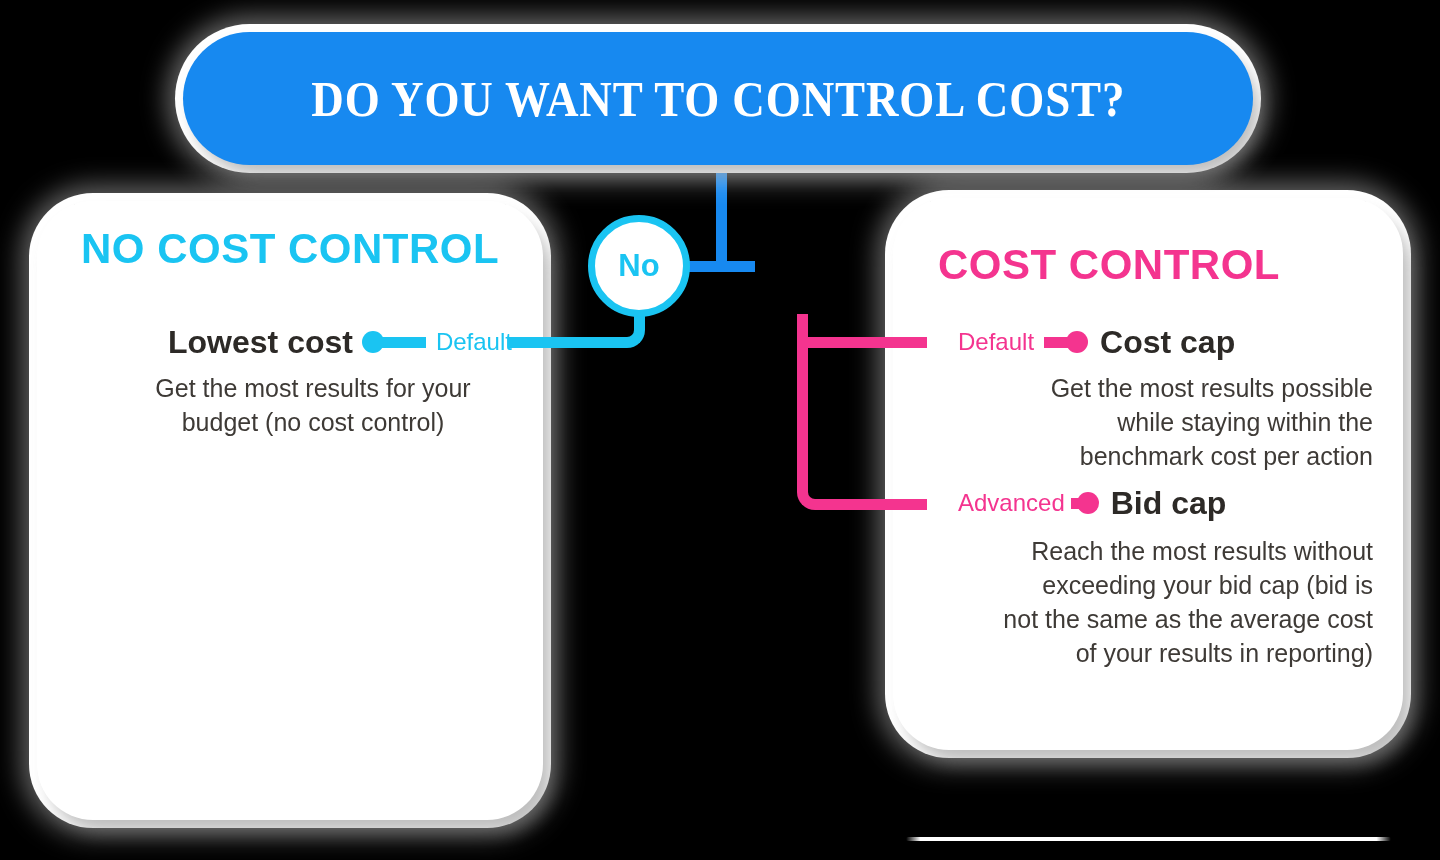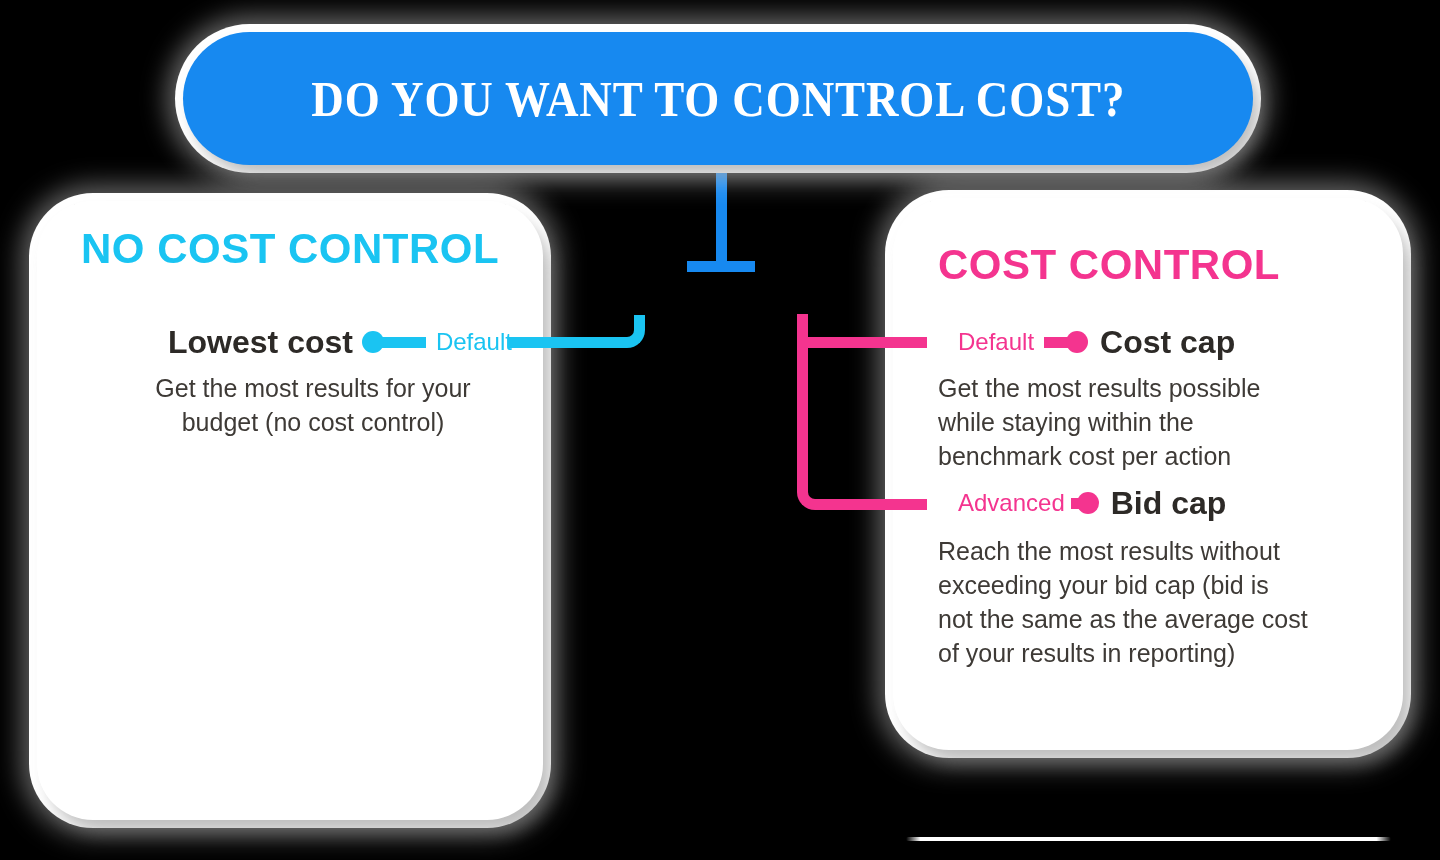--- a/index.html
+++ b/index.html
@@ -57,20 +57,21 @@
   .r-row1{left:45px;top:124px;}
   .r-row2{left:45px;top:285px;}
   .r-row .lead-line{width:26px;margin-left:10px;}
   .r-row2 .lead-line{width:10px;margin-left:6px;}
   .r-row .dot{margin-left:-4px;}
   .r-row .opt-name{margin-left:12px;}
   
   .desc{
     position:absolute;font-size:25px;line-height:34px;color:var(--body);
     white-space:pre-line;
+    text-align:right;
   }
   .l-desc{left:81px;top:170px;width:390px;text-align:center;}
   .r-desc1{left:45px;top:173px;width:435px;}
   .r-desc2{left:45px;top:336px;width:435px;}
   
   .circle{
     position:absolute;width:88px;height:88px;border-radius:50%;background:#fff;
     display:flex;align-items:center;justify-content:center;
     font-size:31px;font-weight:800;z-index:5;
   }
@@ -143,14 +144,17 @@
   <div class="conn blue-v"></div>
   <div class="conn blue-h"></div>
   <div class="cyan-elbow"></div>
   <div class="pink-elbow"></div>
   <div class="conn pink-h1"></div>
 
   <div class="banner">
     <span class="banner-title">DO YOU WANT TO CONTROL COST?</span>
   </div>
 
+  <div class="circle no-circle">
+    <span>No</span>
+  </div>
 
 </div>
 
 </body></html>

